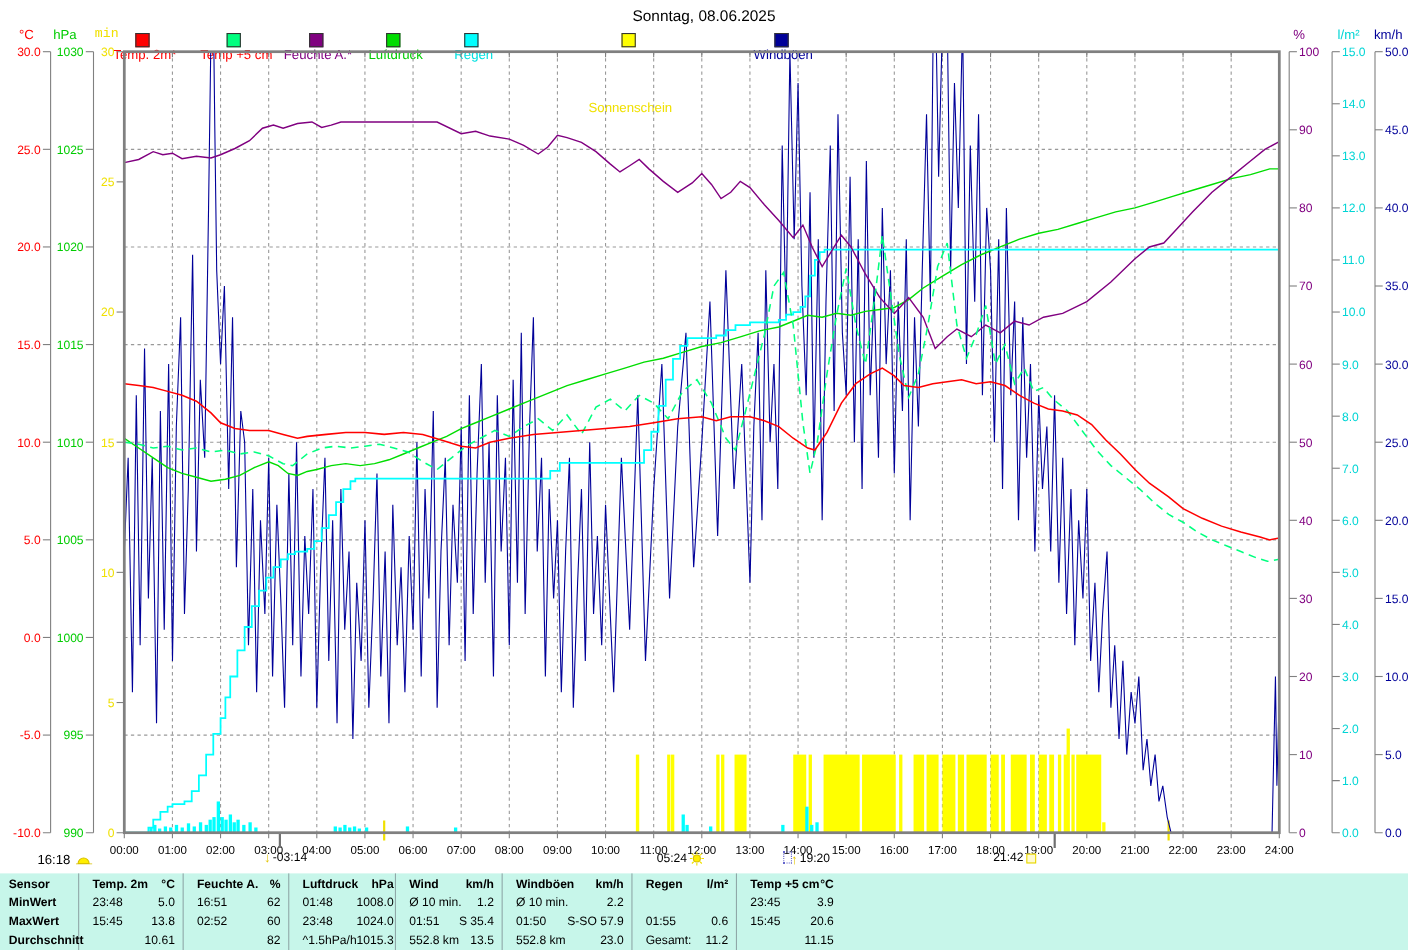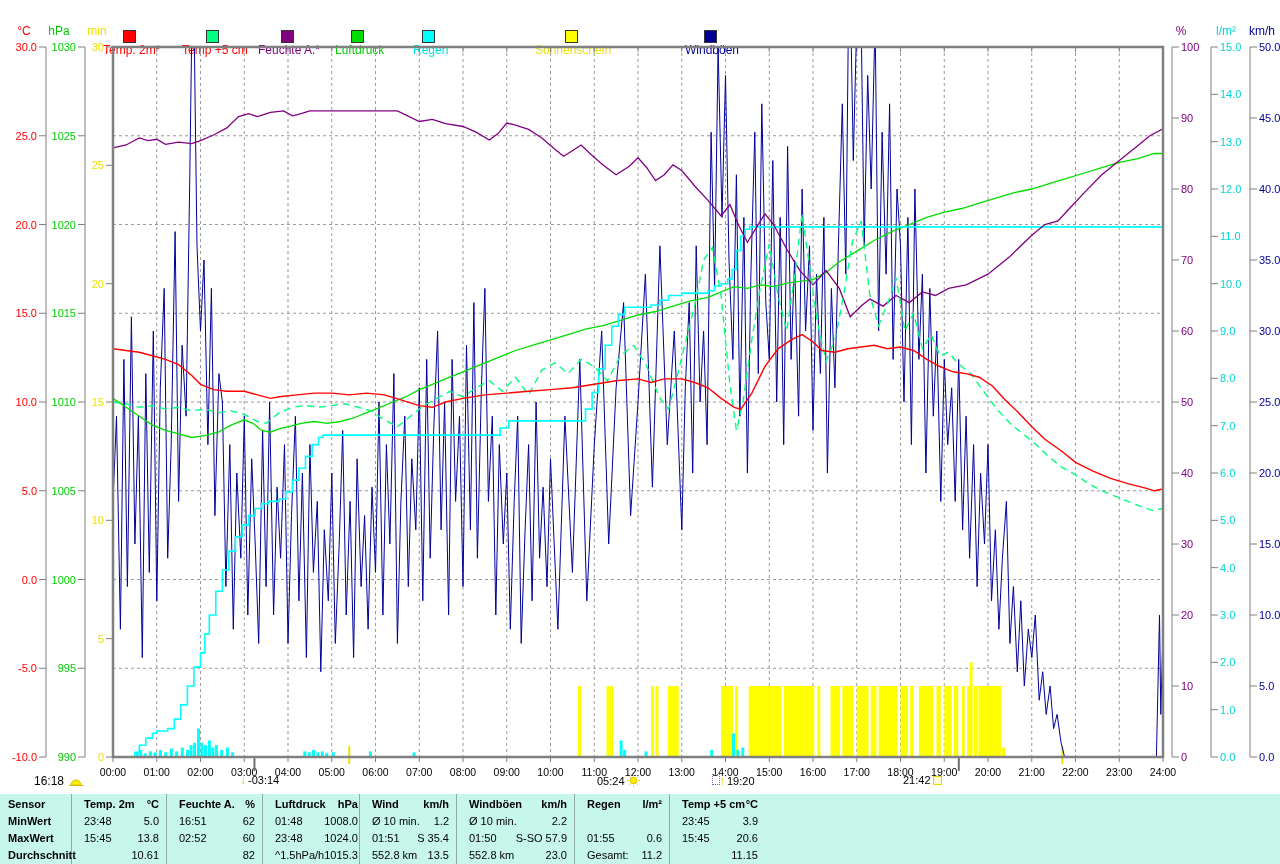--- a/index.html
+++ b/index.html
@@ -22,20 +22,21 @@
   .wrow .l{text-align:left;}
   .wrow .r{text-align:right;}
   .hdr{font-weight:bold;align-items:center;}
   .sensorcol .wrow{padding-left:8px;font-weight:bold;justify-content:flex-start;}
   .pmvcol .wrow{justify-content:flex-start;}
 </style>
 </head>
 <body>
 
 <div class="page">
+  <div class="title">Sonntag, 08.06.2025</div>
   <div id="legend">
       <div class="legend-item" style="left: 103px;">
         <span class="legend-swatch" style="background: rgb(255, 0, 0);"></span>
         <span style="color: rgb(255, 0, 0);">Temp. 2m*</span>
       </div>
       <div class="legend-item" style="left: 182px;">
         <span class="legend-swatch" style="background: rgb(0, 255, 127);"></span>
         <span style="color: rgb(255, 0, 0);">Temp +5 cm</span>
       </div>
       <div class="legend-item" style="left: 258px;">
@@ -43,33 +44,33 @@
         <span style="color: rgb(128, 0, 128);">Feuchte A.*</span>
       </div>
       <div class="legend-item" style="left: 335px;">
         <span class="legend-swatch" style="background: rgb(0, 221, 0);"></span>
         <span style="color: rgb(0, 204, 0);">Luftdruck</span>
       </div>
       <div class="legend-item" style="left: 413px;">
         <span class="legend-swatch" style="background: rgb(0, 255, 255);"></span>
         <span style="color: rgb(0, 224, 224);">Regen</span>
       </div>
-      <div class="legend-item" style="left: 535px;">
+      <div class="legend-item" style="left: 535px; gap: 48px;">
         <span class="legend-swatch" style="background: rgb(255, 255, 0);"></span>
         <span style="color: rgb(240, 224, 0);">Sonnenschein</span>
       </div>
       <div class="legend-item" style="left: 685px;">
         <span class="legend-swatch" style="background: rgb(0, 0, 153);"></span>
         <span style="color: rgb(0, 0, 153);">Windböen</span>
       </div>
     </div>
   <div id="unit-labels">
       <span class="unit-label" style="left: 24px; color: rgb(255, 0, 0);">°C</span>
       <span class="unit-label" style="left: 59px; color: rgb(0, 204, 0);">hPa</span>
-      <span class="unit-label" style="left: 97px; color: rgb(240, 224, 0);">min</span>
+      <span class="unit-label" style="left: 97px; color: rgb(240, 224, 0); font-family: Liberation Mono, monospace;">min</span>
       <span class="unit-label" style="left: 1181px; color: rgb(128, 0, 128);">%</span>
       <span class="unit-label" style="left: 1226px; color: rgb(0, 213, 213);">l/m²</span>
       <span class="unit-label" style="left: 1262px; color: rgb(0, 0, 153);">km/h</span>
     </div>
   <svg id="chart" width="1280" height="794">
       <defs>
         <clipPath id="plotclip">
           <rect x="113" y="47" width="1050" height="710"></rect>
         </clipPath>
       </defs>

